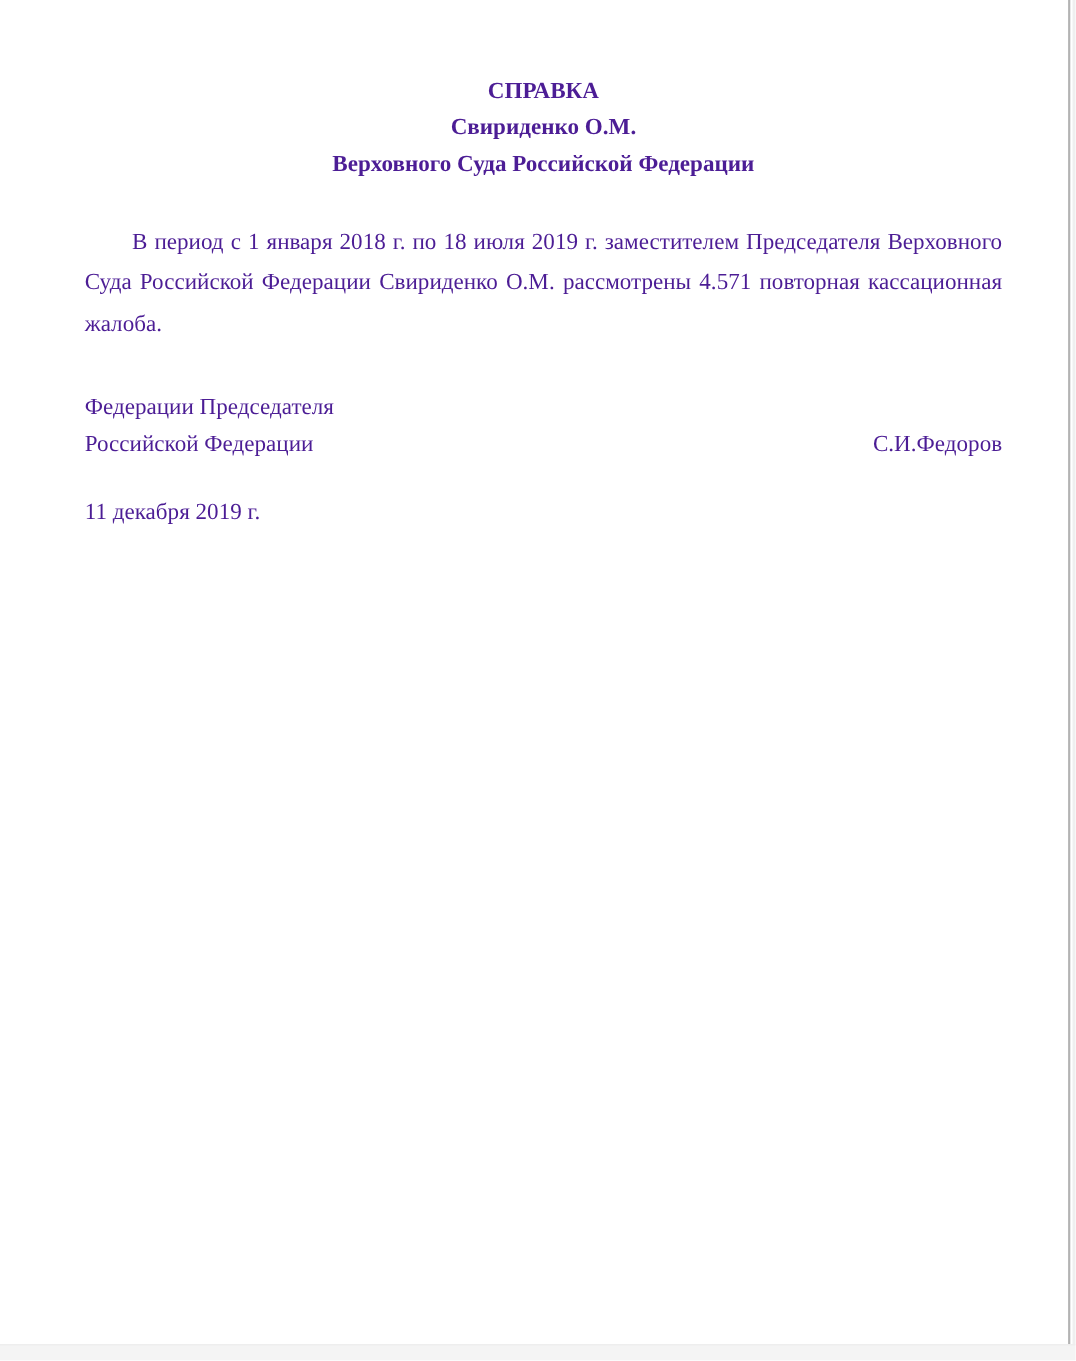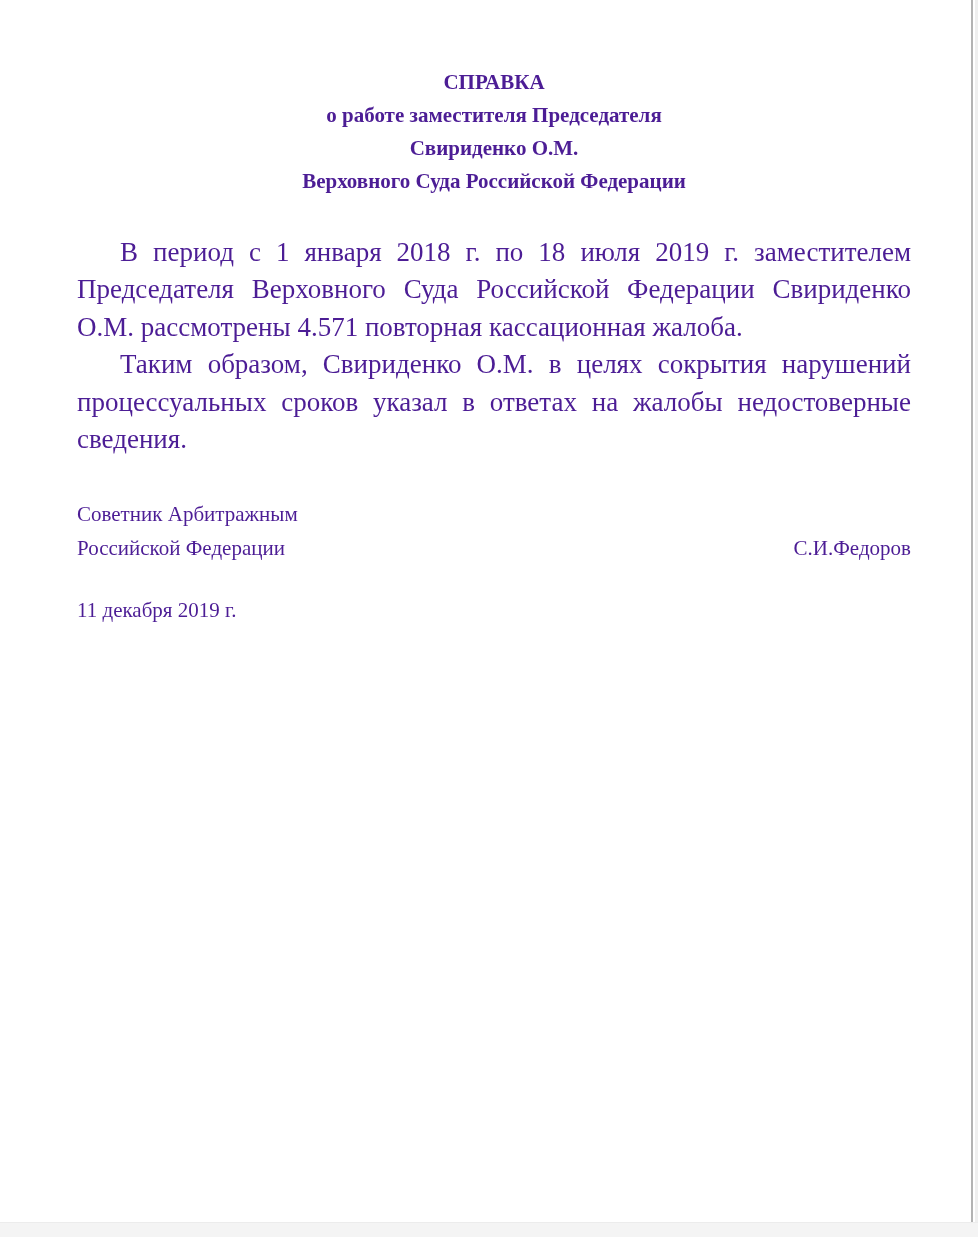--- a/index.html
+++ b/index.html
@@ -44,21 +44,21 @@
     border-top: 1px solid #ececec;
   }
   .doc-title {
     text-align: center;
     font-weight: bold;
     font-size: 21px;
     line-height: 33px;
   }
   .doc-body {
     margin-top: 36px;
-    font-size: 27px;
+    font-size: 21px;
     line-height: 37.4px;
     text-align: justify;
   }
   .doc-body p {
     text-indent: 43px;
   }
   .signature {
     margin-top: 40px;
     font-size: 21px;
     line-height: 33.5px;
@@ -76,32 +76,30 @@
 </style>
 </head>
 <body>
 
 <div class="viewport">
 
   <div class="page">
 
     <div class="doc-title">
       <div>СПРАВКА</div>
-      <div>о работе заместителя Председателя</div>
       <div>Свириденко О.М.</div>
       <div>Верховного Суда Российской Федерации</div>
     </div>
 
     <div class="doc-body">
       <p>В период с 1 января 2018 г. по 18 июля 2019 г. заместителем Председателя Верховного Суда Российской Федерации Свириденко О.М. рассмотрены 4.571 повторная кассационная жалоба.</p>
-      <p>Таким образом, Свириденко О.М. в целях сокрытия нарушений процессуальных сроков указал в ответах на жалобы недостоверные сведения.</p>
     </div>
 
     <div class="signature">
-      <div>Советник Арбитражным</div>
+      <div>Федерации Председателя</div>
       <div class="sig-row">
         <span>Российской Федерации</span>
         <span>С.И.Федоров</span>
       </div>
     </div>
 
     <div class="doc-date">11 декабря 2019 г.</div>
 
   </div>
 

